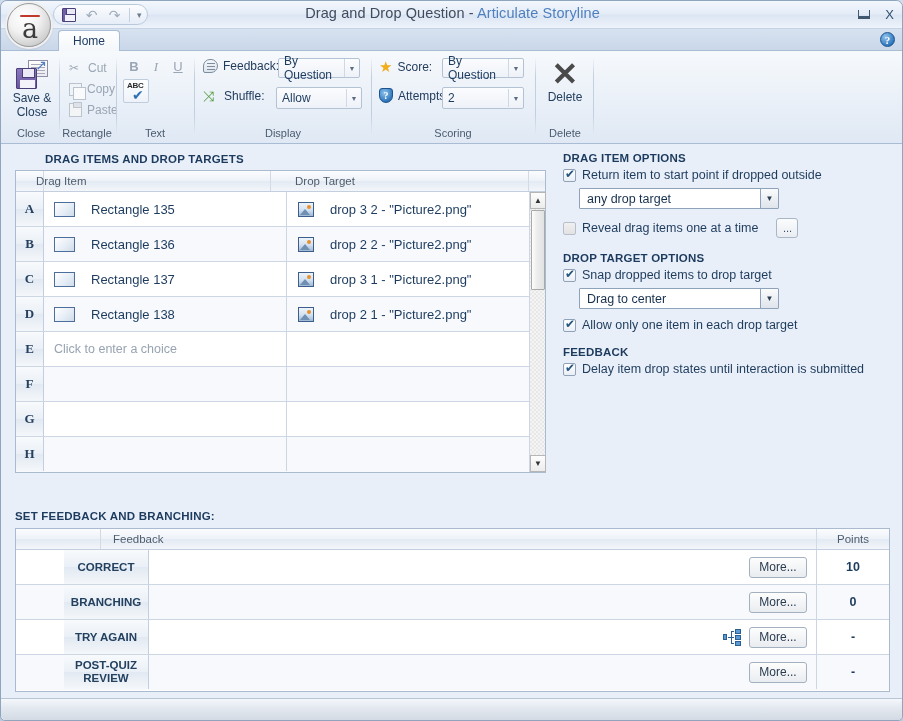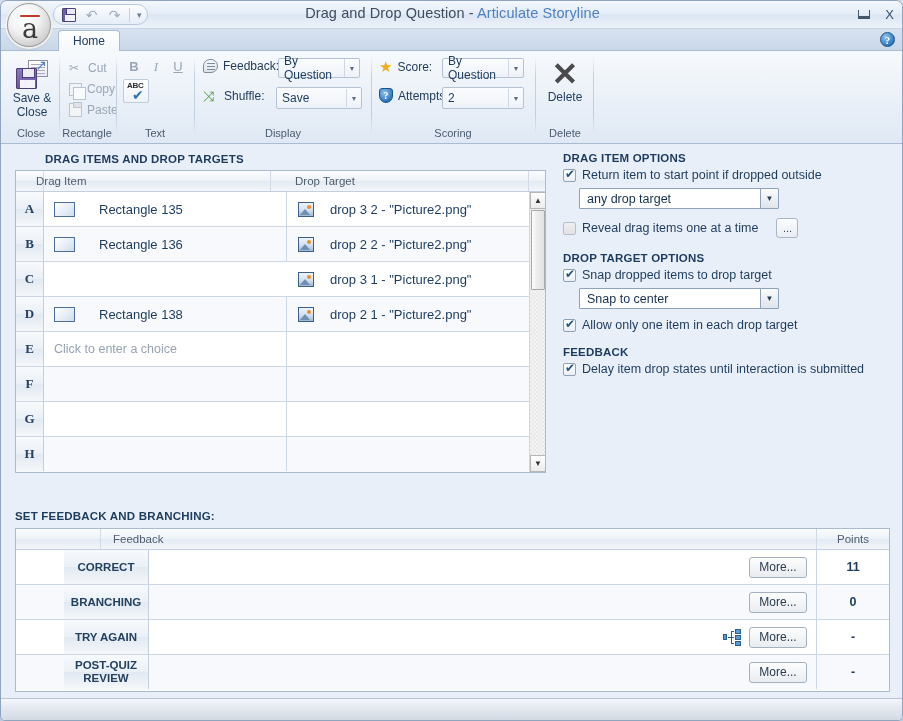--- a/index.html
+++ b/index.html
@@ -276,21 +276,21 @@
     position:absolute; left:0; top:0; width:28px; height:34px;
     background: linear-gradient(180deg,#f8fafc 0%,#eaf0f7 50%, #e2e9f2 51%, #f4f7fa 100%);
     border-right:1px solid #c3cfde;
     display:flex;align-items:center;justify-content:center;
     font-size:13px; font-weight:bold; color:#26415f;
     font-family:"Liberation Serif", serif;
   }
   .grow .c1 {
     position:absolute; left:28px; top:0; width:243px; height:34px;
     border-right:1px solid #cdd7e3;
-    display:flex; align-items:center; padding-left:10px; gap:24px;
+    display:flex; align-items:center; padding-left:10px; gap:16px;
   }
   .grow .c2 {
     position:absolute; left:272px; top:0; right:16px; height:34px;
     display:flex; align-items:center; padding-left:10px; gap:16px;
   }
   .dragico {
     width: 21px; height: 15px; flex: 0 0 auto;
     border: 1px solid #4d6e9b;
     background: linear-gradient(135deg,#ffffff 0%, #e4ecf5 60%, #cfdcea 100%);
   }
@@ -548,21 +548,21 @@
         </div>
         <div class="combo" style="left:81px;top:5px;width:82px;">
           <span class="cv">By Question</span>
           <span class="cb">▼</span>
         </div>
         <div style="position:absolute;left:6px;top:36px;display:flex;align-items:center;gap:5px;">
           <span class="ico-shuffle" style="color:#4e9b3c;font-size:14px;line-height:14px;">⤨</span>
           <span class="lbl">Shuffle:</span>
         </div>
         <div class="combo" style="left:79px;top:34px;width:86px;height:22px;">
-          <span class="cv">Save</span>
+          <span class="cv">Allow</span>
           <span class="cb">▼</span>
         </div>
       </div>
       <div class="rgroup-label">Display</div>
     </div>
     <div class="rgroup-sep" style="left:370px;"></div>
 
     <div class="rgroup" style="left:372px;width:160px;">
       <div class="rgroup-body">
         <div style="position:absolute;left:6px;top:6px;display:flex;align-items:center;gap:5px;">
@@ -628,20 +628,24 @@
           <span class="celltext">Rectangle 136</span>
         </div>
         <div class="c2">
           <span class="tgtico"></span>
           <span class="celltext">drop 2 2 - "Picture2.png"</span>
         </div>
       </div>
 
       <div class="grow" style="top:91px;">
         <div class="ltr">C</div>
+        <div class="c1">
+          <span class="dragico"></span>
+          <span class="celltext">Rectangle 137</span>
+        </div>
         <div class="c2">
           <span class="tgtico"></span>
           <span class="celltext">drop 3 1 - "Picture2.png"</span>
         </div>
       </div>
 
       <div class="grow alt" style="top:126px;">
         <div class="ltr">D</div>
         <div class="c1">
           <span class="dragico"></span>
@@ -726,21 +730,21 @@
       <div class="rsep"></div>
 
       <div class="rhdr">DROP TARGET OPTIONS</div>
 
       <div class="chkrow">
         <span class="chk on"></span>
         <span class="chklbl">Snap dropped items to drop target</span>
       </div>
 
       <div class="rcombo">
-        <span>Snap to center</span>
+        <span>Drag to center</span>
         <span class="arrowbox">▼</span>
       </div>
 
       <div class="chkrow">
         <span class="chk on"></span>
         <span class="chklbl">Allow only one item in each drop target</span>
       </div>
 
       <div class="rsep"></div>
 
@@ -759,21 +763,21 @@
         <div class="fbh-cell" style="left:0;width:85px;"></div>
         <div class="fbh-cell" style="left:85px;right:72px;padding-left:12px;">Feedback</div>
         <div class="fbh-cell" style="right:0;width:72px;border-right:none;text-align:center;padding-left:0;">Points</div>
       </div>
 
       <div class="fbrow" style="top:21px;">
         <div class="lbl-cell">CORRECT</div>
         <div class="mid-cell">
           <span class="morebtn">More...</span>
         </div>
-        <div class="pts-cell">11</div>
+        <div class="pts-cell">10</div>
       </div>
 
       <div class="fbrow alt" style="top:56px;">
         <div class="lbl-cell">BRANCHING</div>
         <div class="mid-cell">
           <span class="morebtn">More...</span>
         </div>
         <div class="pts-cell">0</div>
       </div>
 

